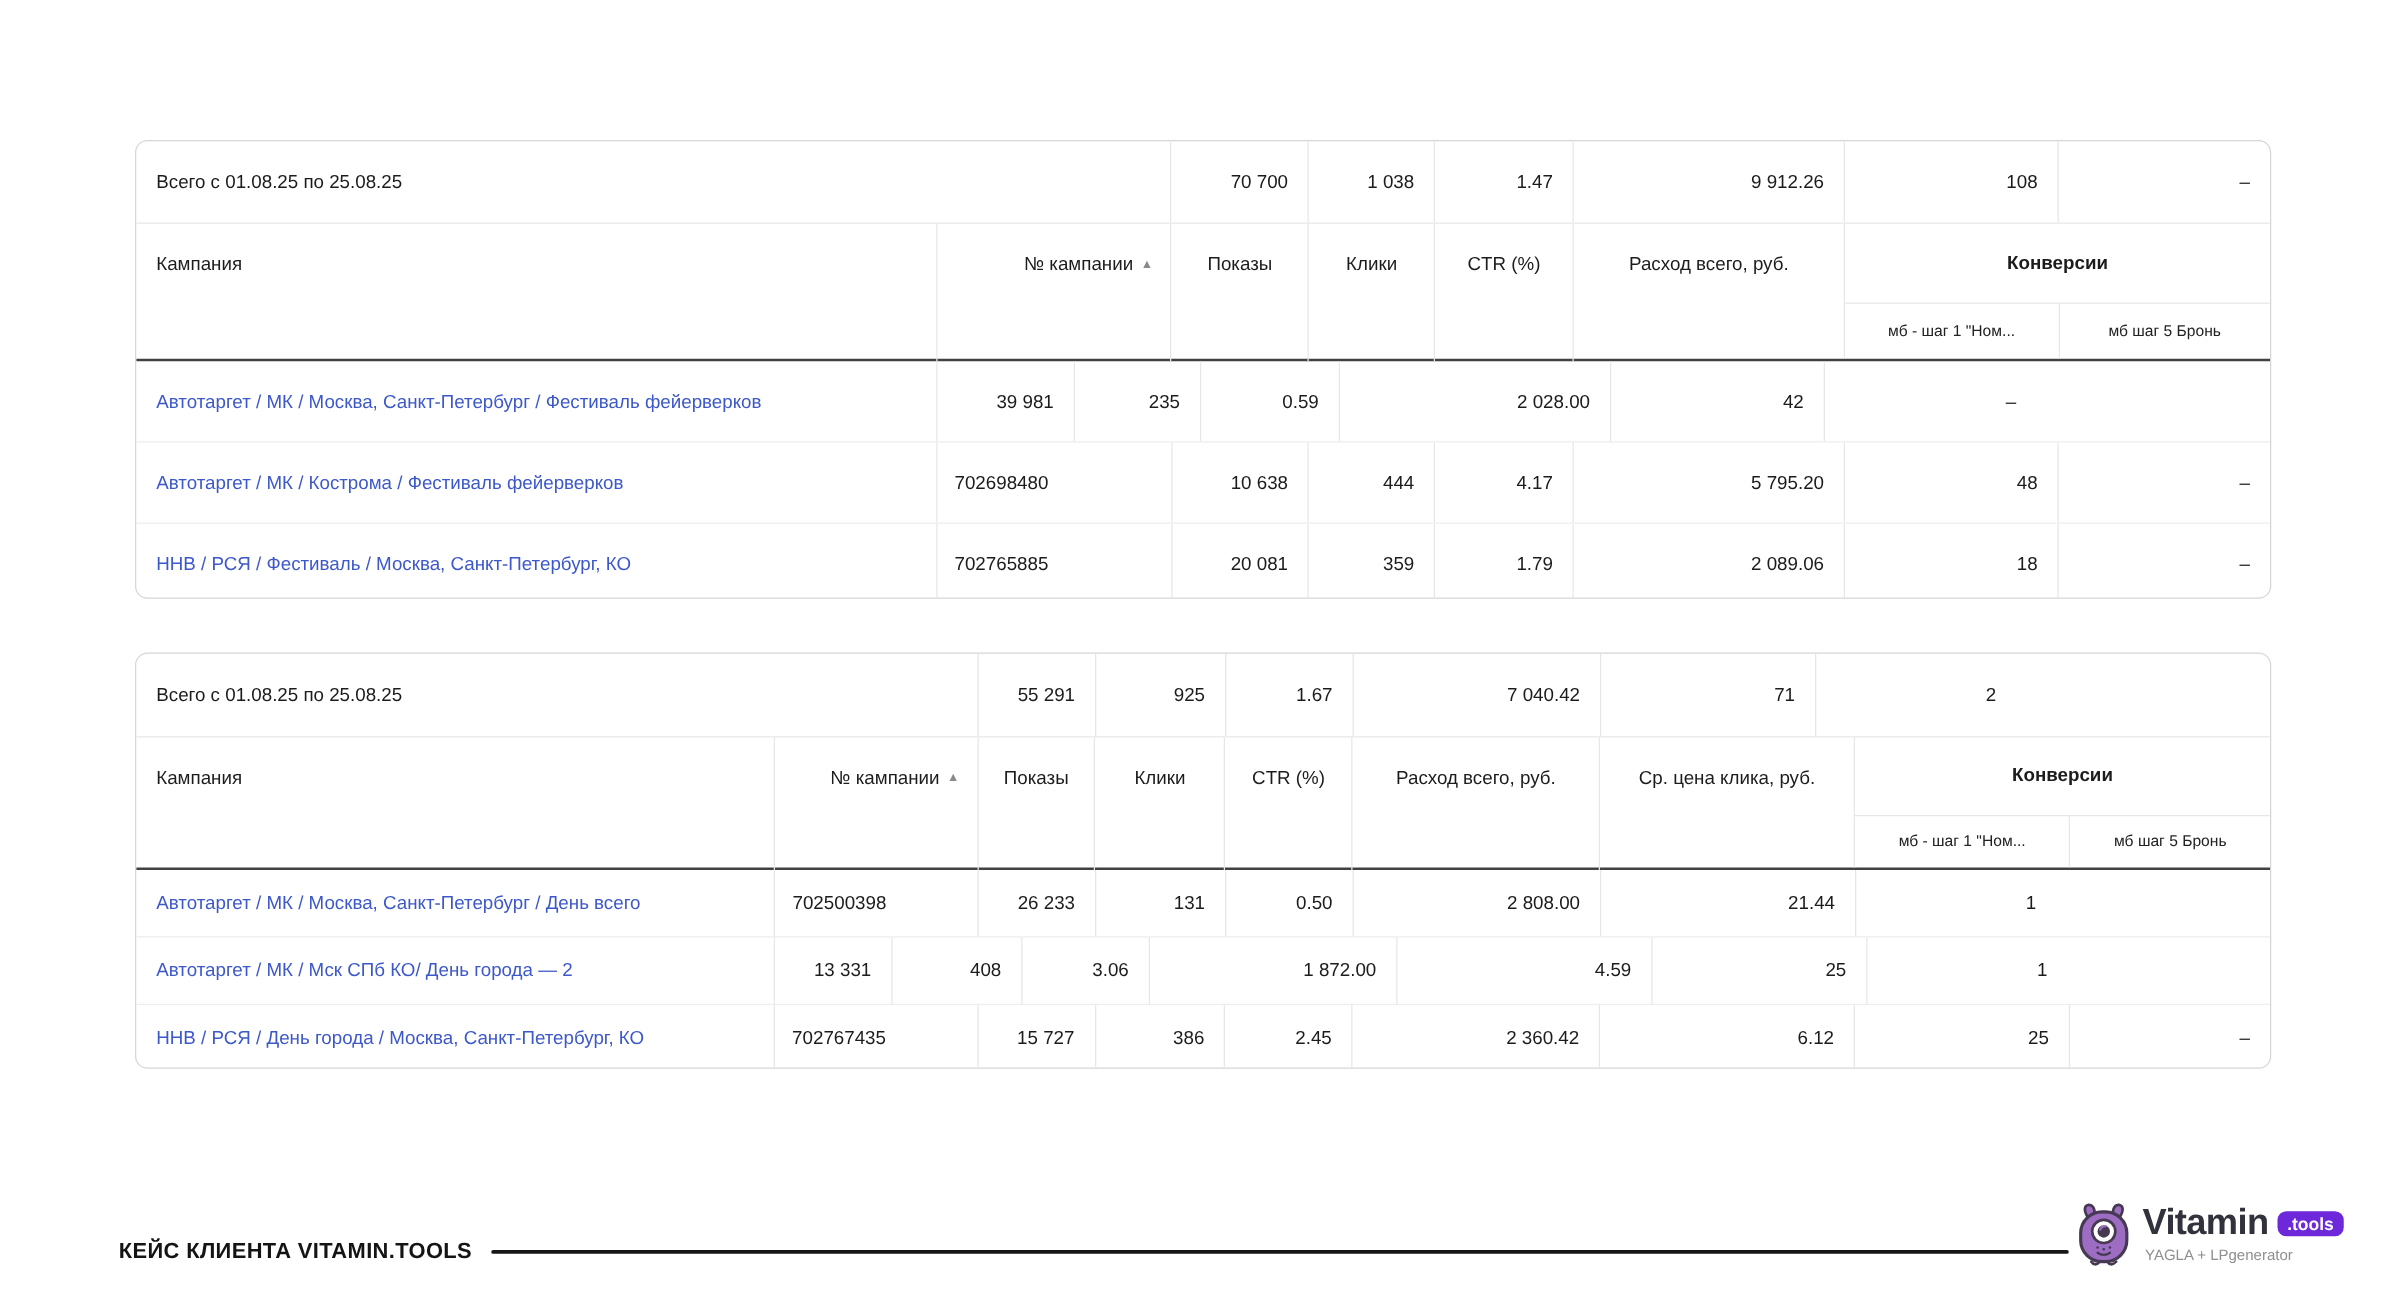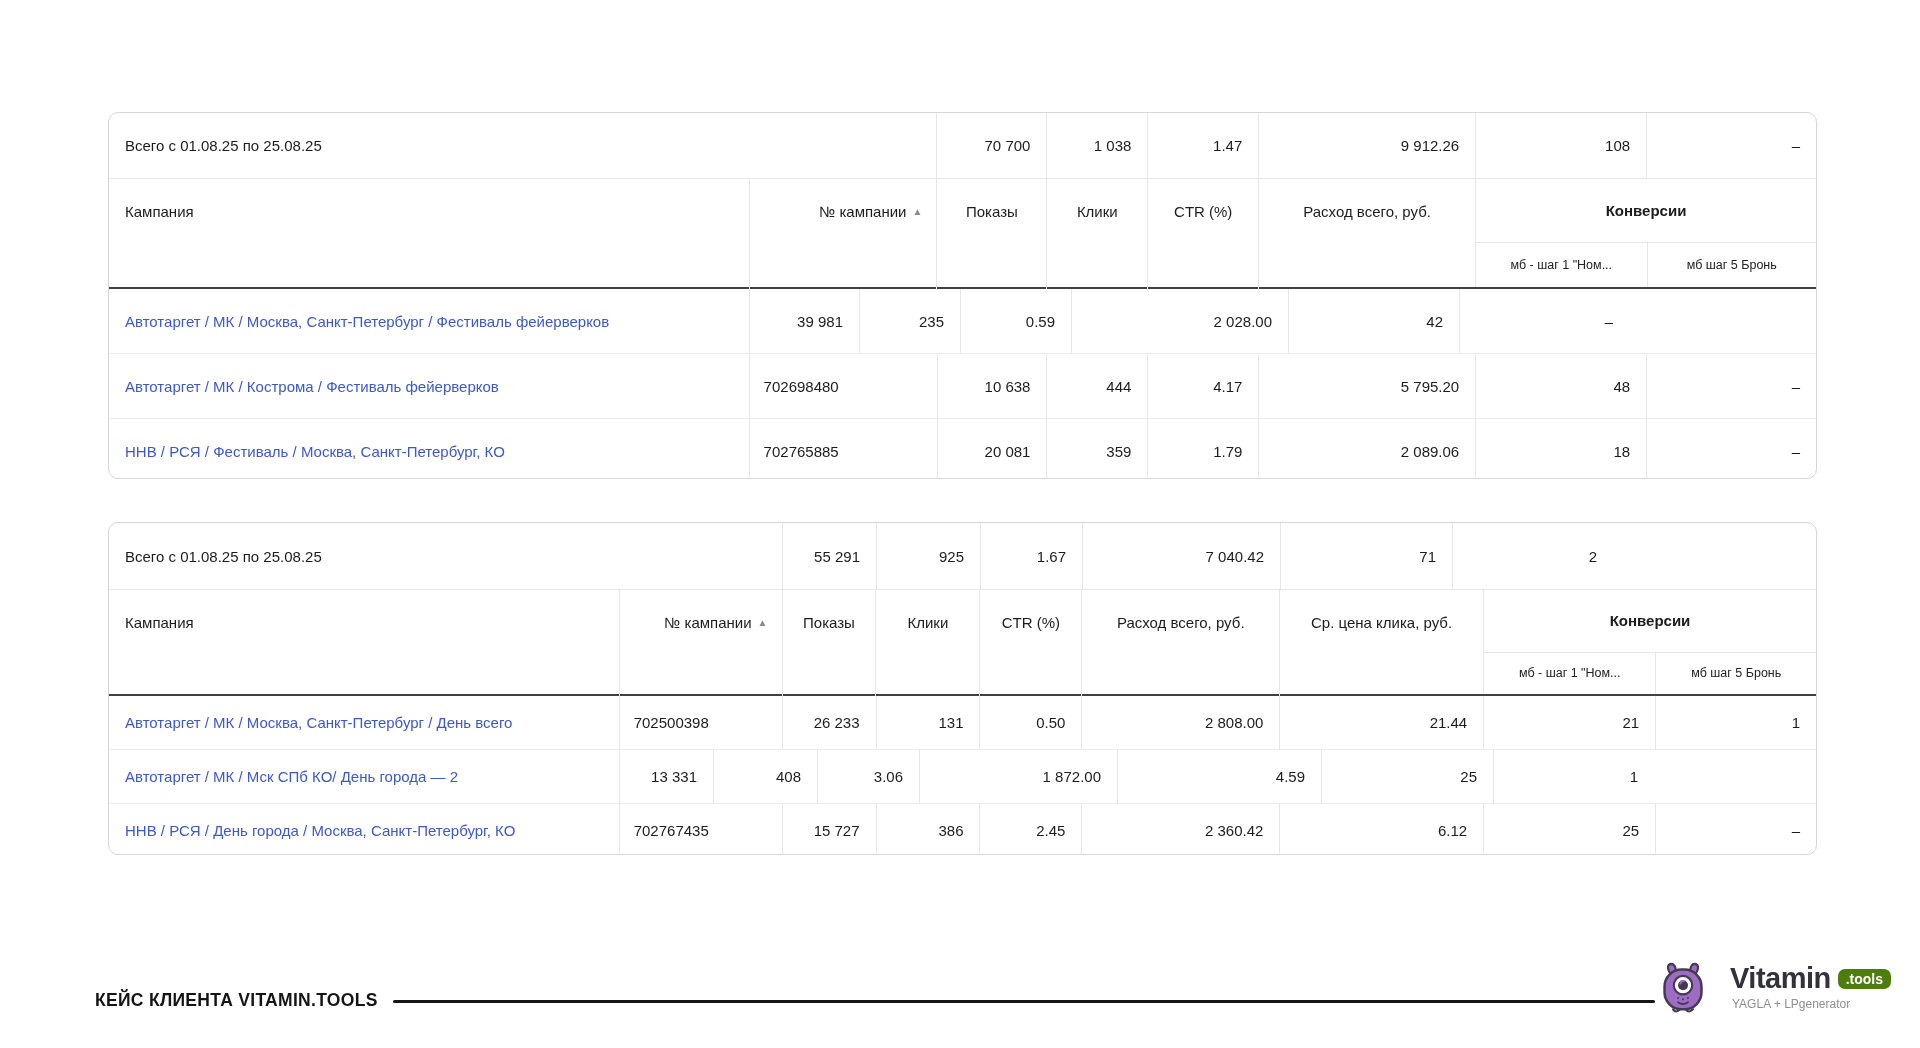--- a/index.html
+++ b/index.html
@@ -40,25 +40,25 @@
   .t2 .hcell{height:106px;padding-bottom:42px}
   .t2 .hgtop{height:64px}
   .t2 .hgbottom{height:42px}
   .t2c1{width:510px}.t2c2{width:163px}.t2c3{width:94px}.t2c4{width:104px}
   .t2c5{width:102px}.t2c6{width:198px}.t2c7{width:204px}.t2c8{width:172px}.t2c9{width:161px}
   .t2lbl{width:673px}.t2c89{width:333px}
 
   
   .footer-caption{position:absolute;left:95px;top:990px;font-size:17.5px;font-weight:700;letter-spacing:.3px;color:#141414;white-space:nowrap}
   .footer-line{position:absolute;left:393px;top:1000px;width:1262px;height:2.5px;background:#161616;border-radius:2px}
-  .logo{position:absolute;left:1660px;top:961px;display:flex;align-items:flex-start;gap:24px}
+  .logo{position:absolute;left:1660px;top:961px;display:flex;align-items:flex-start;gap:8px}
   .logo-textcol{display:flex;flex-direction:column}
   .logo-row{display:flex;align-items:center;gap:7px;margin-top:3px}
   .logo-wordmark{font-size:29px;font-weight:800;letter-spacing:-.5px;color:#32323c;line-height:1}
-  .logo-badge{background:#4d7c0f;color:#fff;font-size:14px;font-weight:700;padding:3px 8px;border-radius:7px;line-height:1}
+  .logo-badge{background:#6d28d9;color:#fff;font-size:14px;font-weight:700;padding:3px 8px;border-radius:7px;line-height:1}
   .logo-sub{font-size:12px;color:#8e8e93;margin-top:4px;padding-left:2px;white-space:nowrap}
 </style>
 </head>
 <body>
 
 <div class="card t1" style="left:108px;top:112px;width:1709px;height:367px">
   <div class="trow totals" style="height:65px">
     <div class="cell leftpad t1lbl">Всего с 01.08.25 по 25.08.25</div>
     <div class="cell num vdiv t1c3">70 700</div>
     <div class="cell num vdiv t1c4">1 038</div>
@@ -156,21 +156,20 @@
   <div class="trow data" style="height:53px">
     <div class="cell leftpad t2c1">
         <span class="link">Автотаргет / МК / Москва, Санкт-Петербург / День всего</span>
       </div>
     <div class="cell idcell vdiv t2c2">702500398</div>
     <div class="cell num vdiv t2c3">26 233</div>
     <div class="cell num vdiv t2c4">131</div>
     <div class="cell num vdiv t2c5">0.50</div>
     <div class="cell num vdiv t2c6">2 808.00</div>
     <div class="cell num vdiv t2c7">21.44</div>
-    <div class="cell num vdiv t2c8">21</div>
     <div class="cell num vdiv t2c9">1</div>
   </div>
   <div class="trow data" style="height:53px">
     <div class="cell leftpad t2c1">
         <span class="link">Автотаргет / МК / Мск СПб КО/ День города — 2</span>
       </div>
     <div class="cell num vdiv t2c3">13 331</div>
     <div class="cell num vdiv t2c4">408</div>
     <div class="cell num vdiv t2c5">3.06</div>
     <div class="cell num vdiv t2c6">1 872.00</div>

